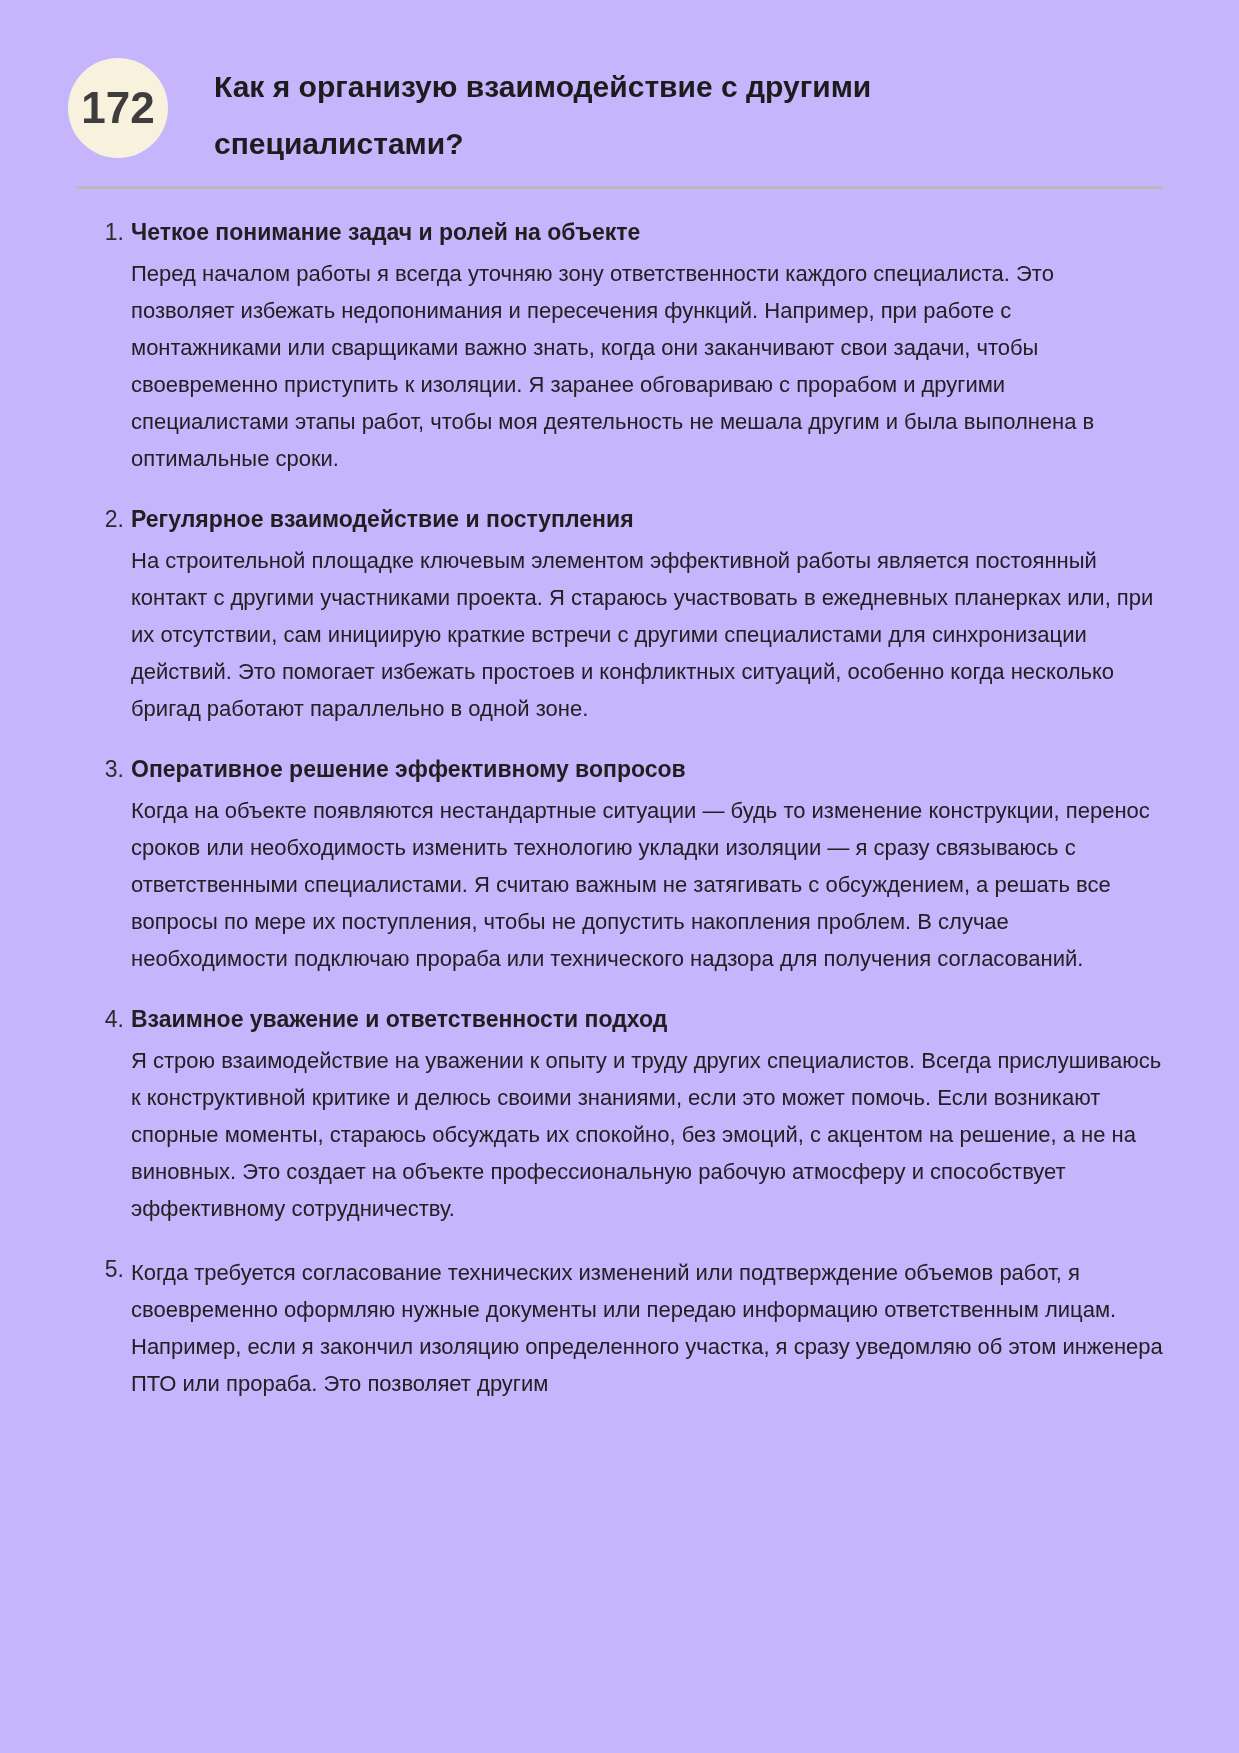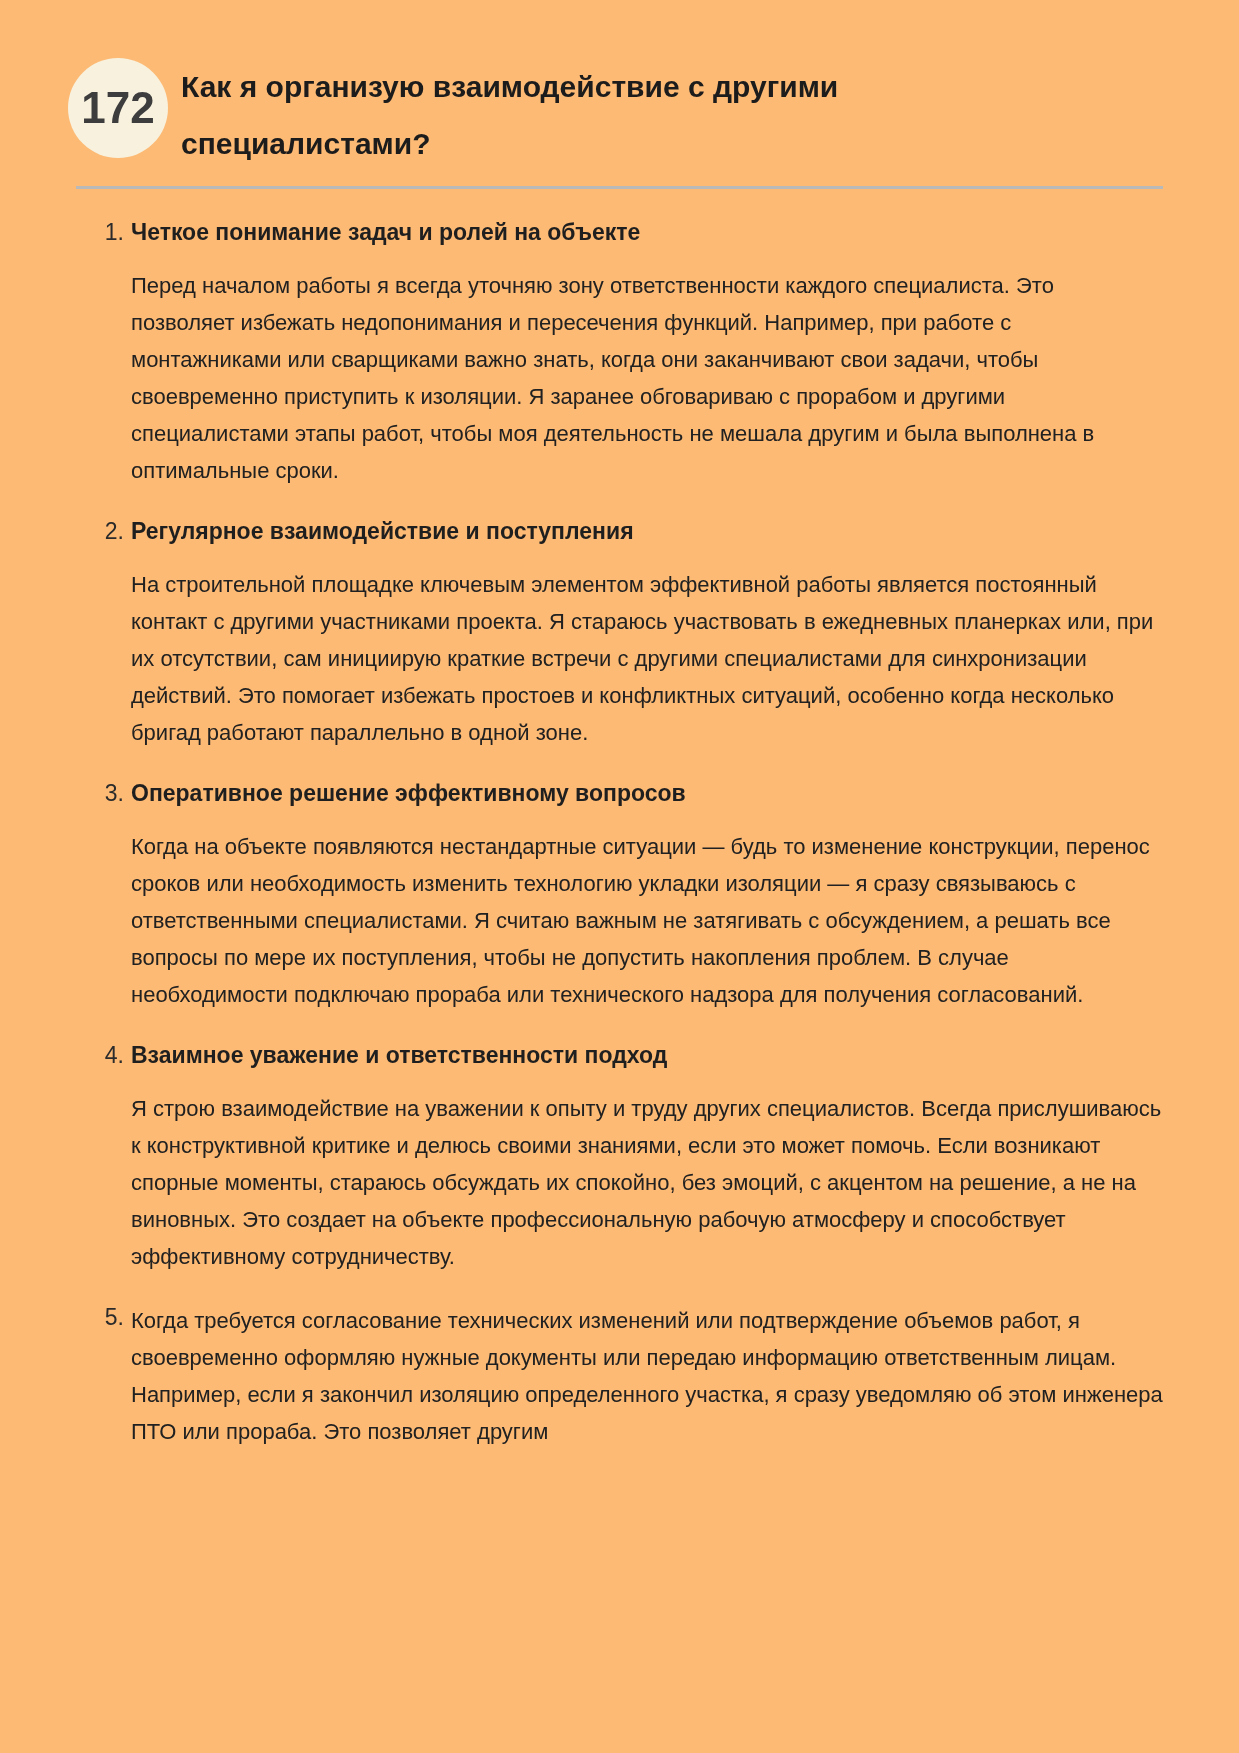--- a/index.html
+++ b/index.html
@@ -2,21 +2,21 @@
 <html lang="ru"><head>
 <meta charset="utf-8">
 <style>
   * { margin: 0; padding: 0; box-sizing: border-box; }
   html, body { background: #ffffff; }
   .page {
     position: relative;
     width: 1239px;
     height: 1753px;
     margin: 0 auto;
-    background: #fdba74;
+    background: #c4b5fd;
     overflow: hidden;
     font-family: "Liberation Sans", sans-serif;
     color: #202020;
   }
   .header {
     display: flex;
     align-items: flex-start;
     padding: 56px 76px 0 68px;
   }
   .badge {
@@ -30,21 +30,21 @@
     align-items: center;
     justify-content: center;
   }
   .badge-number {
     font-size: 44px;
     font-weight: 700;
     color: #3d3d3d;
     letter-spacing: 0;
   }
   .title {
-    margin-left: 13px;
+    margin-left: 46px;
     padding-top: 2px;
     max-width: 800px;
     font-size: 30px;
     font-weight: 700;
     line-height: 57px;
     color: #1c1c1c;
   }
   .divider {
     height: 3px;
     background: #b9b9b9;
@@ -70,21 +70,21 @@
     line-height: 31px;
     color: #2b2b2b;
   }
   .item-heading {
     font-size: 23px;
     font-weight: 700;
     line-height: 31px;
     color: #1f1f1f;
   }
   .item-body {
-    margin-top: 19px;
+    margin-top: 7px;
     font-size: 22px;
     font-weight: 400;
     line-height: 37px;
     color: #212121;
     max-width: 1035px;
   }
 </style>
 </head>
 <body>
 

